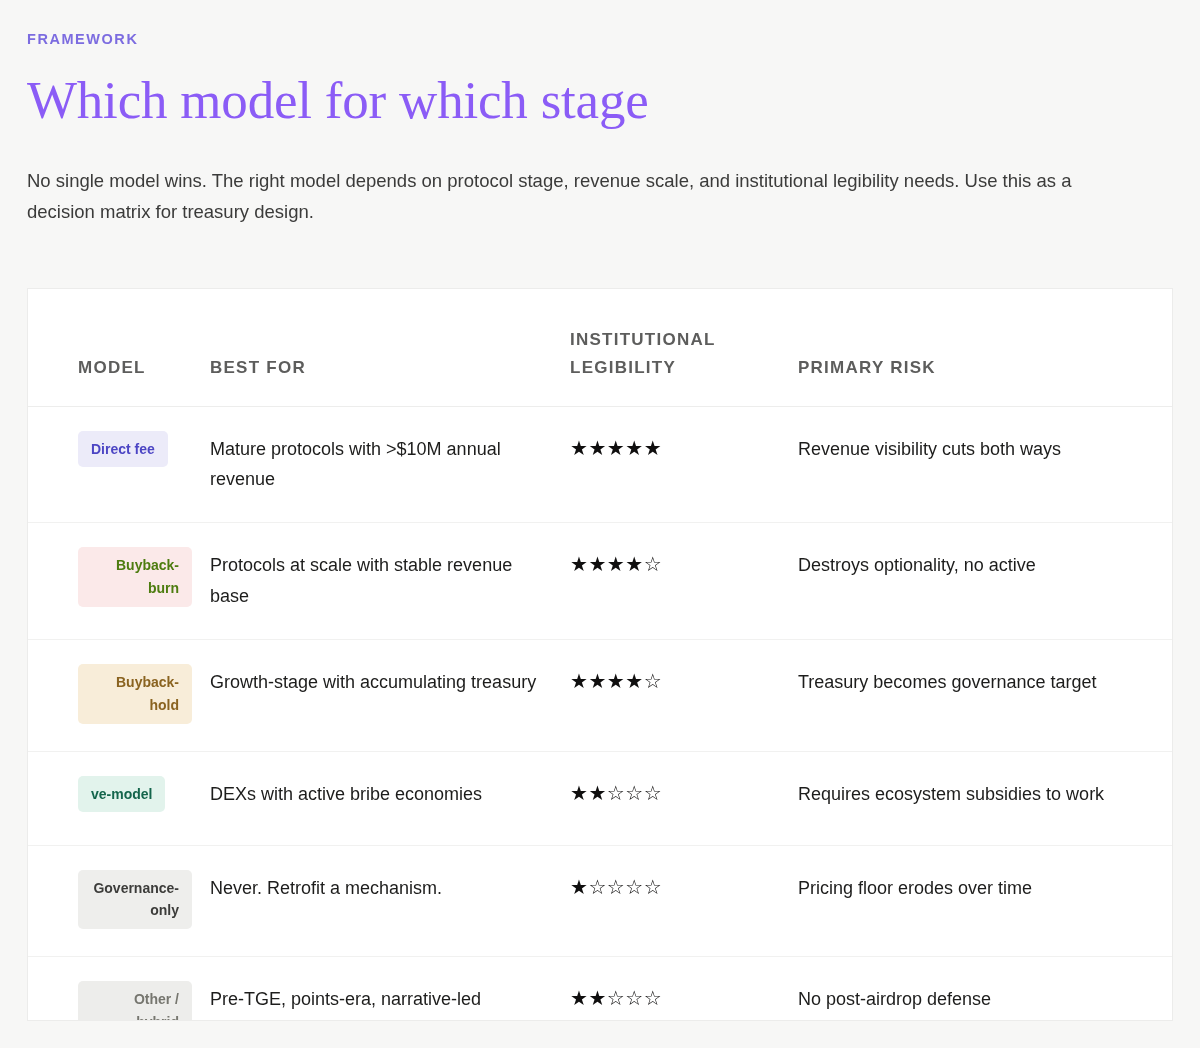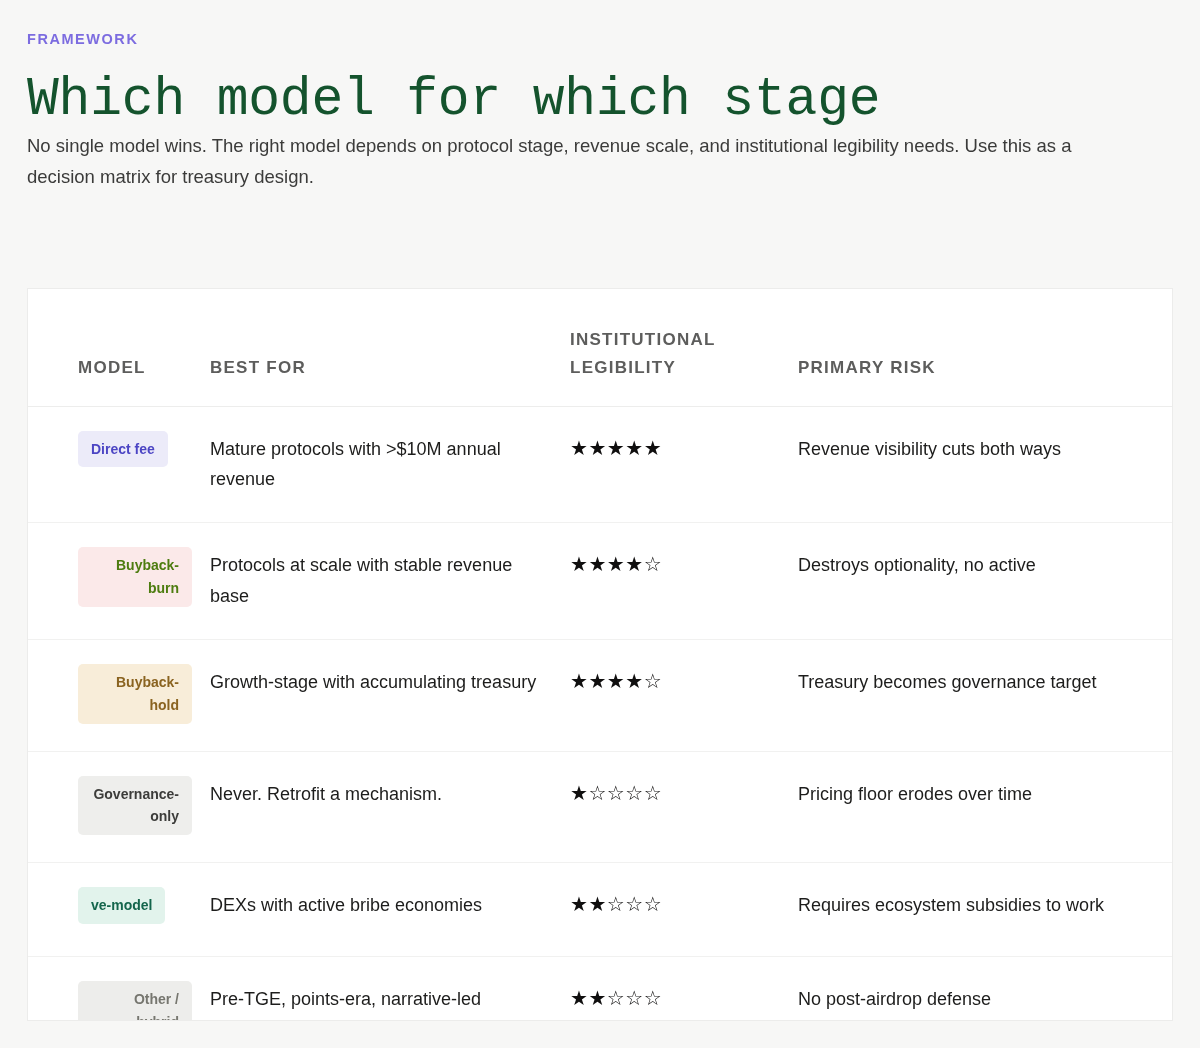--- a/index.html
+++ b/index.html
@@ -29,29 +29,30 @@
     font-size: 14.5px;
     font-weight: bold;
     letter-spacing: 1.55px;
     color: #7c6ce0;
     text-transform: uppercase;
     line-height: 1.2;
   }
 
   .page-title {
     margin-top: 24px;
-    font-family: Liberation Mono, monospace;
+    font-family: Liberation Serif, serif;
     font-size: 53px;
     font-weight: normal;
     line-height: 1.08;
-    color: #14532d;
+    color: #8b5cf6;
     letter-spacing: -0.2px;
   }
 
   .intro {
+    margin-top: 35px;
     max-width: 1100px;
     font-size: 18.5px;
     line-height: 1.72;
     color: #3b3b3a;
   }
 
   
   .card {
     position: absolute;
     left: 27px;
@@ -203,45 +204,45 @@
           <td>
             <span class="stars">★★★★☆</span>
           </td>
           <td>
             <span class="cell-text">Treasury becomes governance target</span>
           </td>
         </tr>
 
         <tr>
           <td class="model-cell">
+            <span class="badge ve-model">ve-model</span>
+          </td>
+          <td>
+            <span class="cell-text">DEXs with active bribe economies</span>
+          </td>
+          <td>
+            <span class="stars">★★☆☆☆</span>
+          </td>
+          <td>
+            <span class="cell-text">Requires ecosystem subsidies to work</span>
+          </td>
+        </tr>
+
+        <tr>
+          <td class="model-cell">
             <span class="badge governance-only">Governance-only</span>
           </td>
           <td>
             <span class="cell-text">Never. Retrofit a mechanism.</span>
           </td>
           <td>
             <span class="stars">★☆☆☆☆</span>
           </td>
           <td>
             <span class="cell-text">Pricing floor erodes over time</span>
-          </td>
-        </tr>
-
-        <tr>
-          <td class="model-cell">
-            <span class="badge ve-model">ve-model</span>
-          </td>
-          <td>
-            <span class="cell-text">DEXs with active bribe economies</span>
-          </td>
-          <td>
-            <span class="stars">★★☆☆☆</span>
-          </td>
-          <td>
-            <span class="cell-text">Requires ecosystem subsidies to work</span>
           </td>
         </tr>
 
         <tr>
           <td class="model-cell">
             <span class="badge other-hybrid">Other / hybrid</span>
           </td>
           <td>
             <span class="cell-text">Pre-TGE, points-era, narrative-led launches</span>
           </td>

